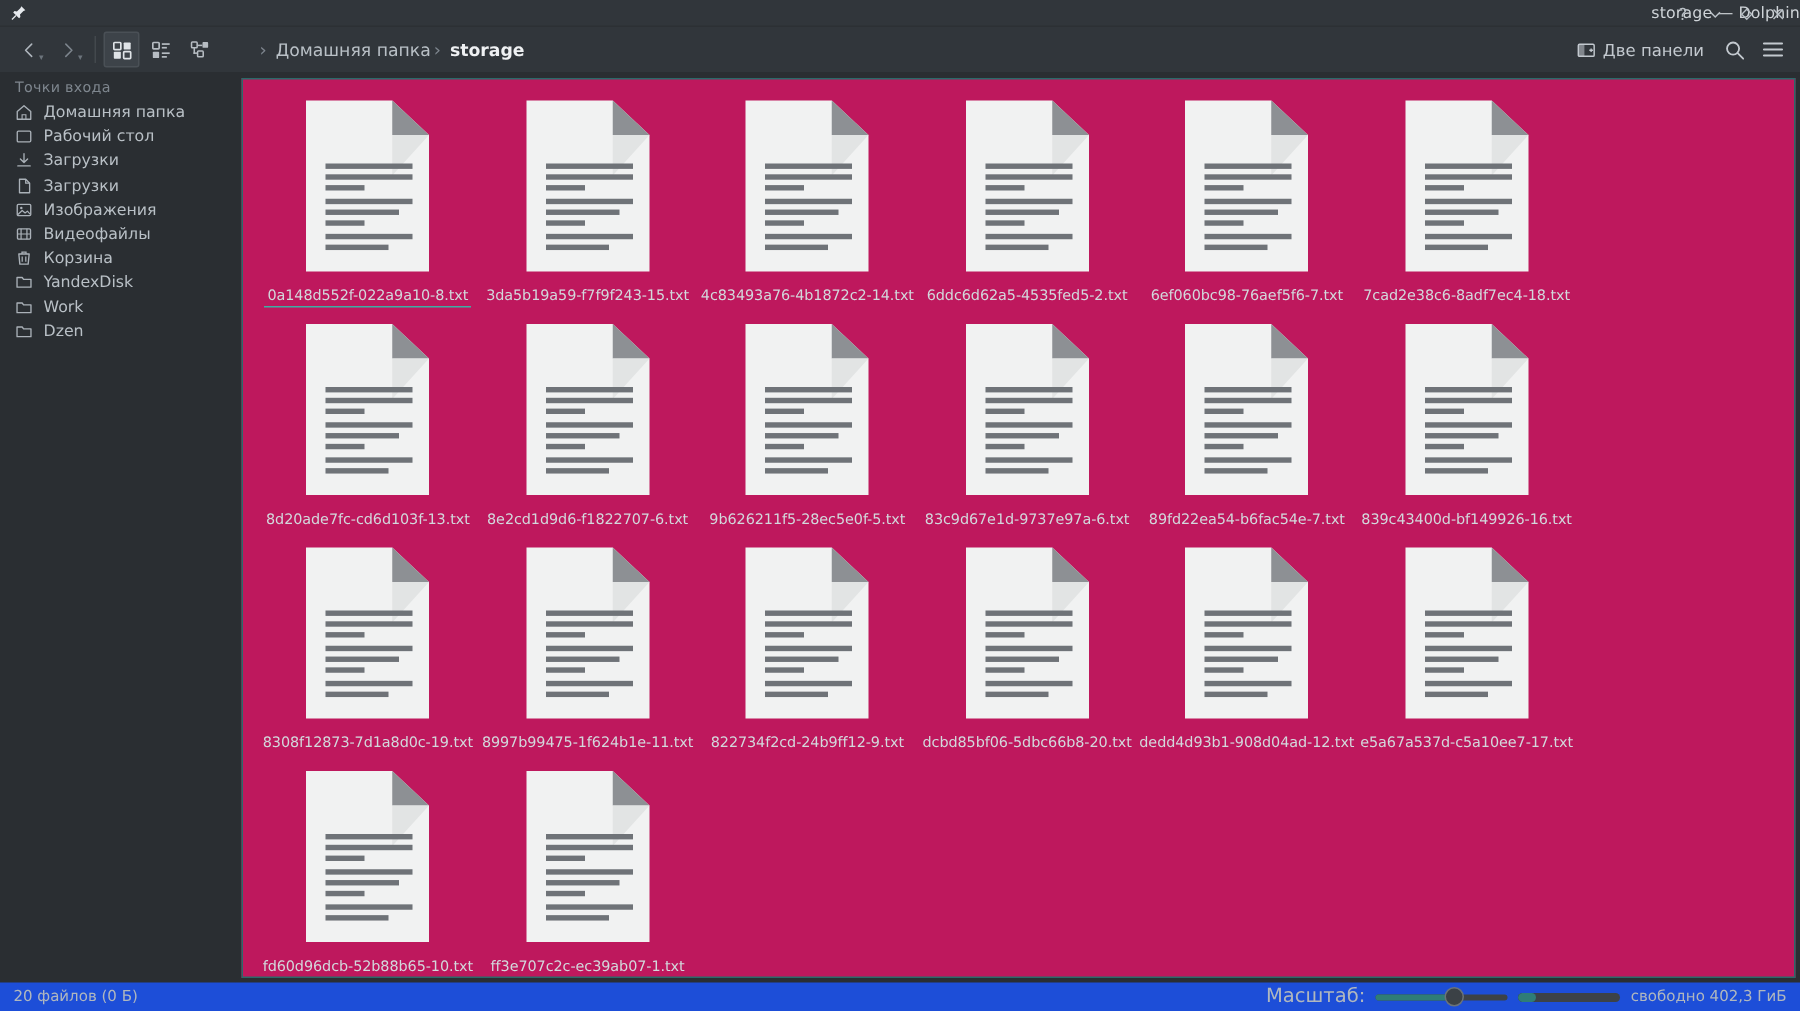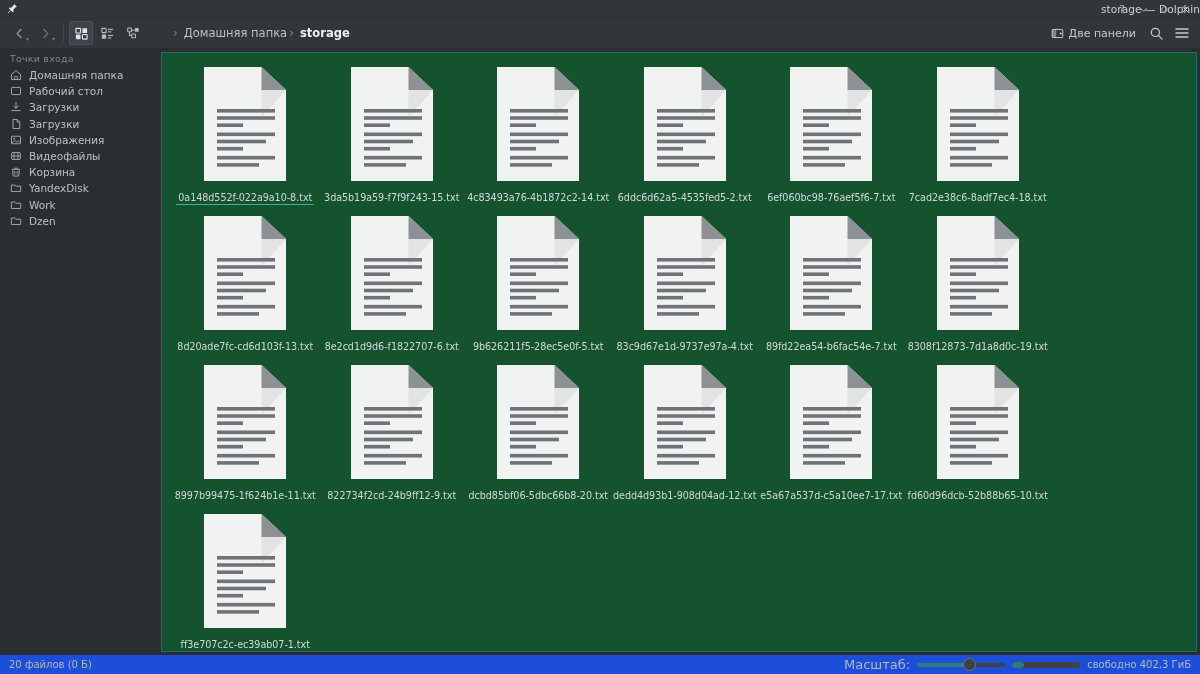--- a/index.html
+++ b/index.html
@@ -74,21 +74,21 @@
     gap: 7px; padding-left: 9px; color: #b9c0c6; font-size: 10.5px;
   }
   .side-icon { width: 13px; height: 13px; flex: 0 0 13px; display:flex; align-items:center; justify-content:center; color:#aab1b8;}
   .side-icon svg { display: block; }
   .side-label { white-space: nowrap; overflow: hidden; text-overflow: ellipsis; }
 
   
   .viewwrap { flex: 1; padding: 4px 3px 3px 4px; min-width: 0; }
   .view {
     width: 100%; height: 100%;
-    background: #14532d;
+    background: #be185d;
     border: 1px solid #2a6a69;
     overflow: hidden;
     padding: 9px 26px 0 10px;
   }
   .grid { display: flex; flex-wrap: wrap; align-content: flex-start; }
   .cell {
     width: 146.5px; height: 149px;
     display: flex; flex-direction: column; align-items: center;
     padding-top: 3px;
   }
@@ -505,39 +505,57 @@
                   <rect x="16" y="44" width="58" height="3.6" fill="#6f7378"></rect>
                   <rect x="16" y="51.2" width="58" height="3.6" fill="#6f7378"></rect>
                   <rect x="16" y="58.4" width="26" height="3.6" fill="#6f7378"></rect>
                   <rect x="16" y="67.5" width="58" height="3.6" fill="#6f7378"></rect>
                   <rect x="16" y="74.7" width="49" height="3.6" fill="#6f7378"></rect>
                   <rect x="16" y="81.9" width="26" height="3.6" fill="#6f7378"></rect>
                   <rect x="16" y="90.9" width="58" height="3.6" fill="#6f7378"></rect>
                   <rect x="16" y="98.1" width="42" height="3.6" fill="#6f7378"></rect>
                 </svg>
               </div>
-              <div class="file-label">83c9d67e1d-9737e97a-4.txt</div>
+              <div class="file-label">83c9d67e1d-9737e97a-6.txt</div>
             </div>
             <div class="cell">
               <div class="icon-holder">
                 <svg width="88" height="118" viewBox="0 0 88 118" style="display:block">
                   <path d="M3 2 H60.5 L85 25 V116 H3 Z" fill="#f1f2f2"></path>
                   <path d="M60.5 2 L85 25 H60.5 Z" fill="#8d9094"></path>
                   <path d="M60.5 25 H85 L60.5 52 Z" fill="#e2e4e4"></path>
                   <rect x="16" y="44" width="58" height="3.6" fill="#6f7378"></rect>
                   <rect x="16" y="51.2" width="58" height="3.6" fill="#6f7378"></rect>
                   <rect x="16" y="58.4" width="26" height="3.6" fill="#6f7378"></rect>
                   <rect x="16" y="67.5" width="58" height="3.6" fill="#6f7378"></rect>
                   <rect x="16" y="74.7" width="49" height="3.6" fill="#6f7378"></rect>
                   <rect x="16" y="81.9" width="26" height="3.6" fill="#6f7378"></rect>
                   <rect x="16" y="90.9" width="58" height="3.6" fill="#6f7378"></rect>
                   <rect x="16" y="98.1" width="42" height="3.6" fill="#6f7378"></rect>
                 </svg>
               </div>
               <div class="file-label">89fd22ea54-b6fac54e-7.txt</div>
+            </div>
+            <div class="cell">
+              <div class="icon-holder">
+                <svg width="88" height="118" viewBox="0 0 88 118" style="display:block">
+                  <path d="M3 2 H60.5 L85 25 V116 H3 Z" fill="#f1f2f2"></path>
+                  <path d="M60.5 2 L85 25 H60.5 Z" fill="#8d9094"></path>
+                  <path d="M60.5 25 H85 L60.5 52 Z" fill="#e2e4e4"></path>
+                  <rect x="16" y="44" width="58" height="3.6" fill="#6f7378"></rect>
+                  <rect x="16" y="51.2" width="58" height="3.6" fill="#6f7378"></rect>
+                  <rect x="16" y="58.4" width="26" height="3.6" fill="#6f7378"></rect>
+                  <rect x="16" y="67.5" width="58" height="3.6" fill="#6f7378"></rect>
+                  <rect x="16" y="74.7" width="49" height="3.6" fill="#6f7378"></rect>
+                  <rect x="16" y="81.9" width="26" height="3.6" fill="#6f7378"></rect>
+                  <rect x="16" y="90.9" width="58" height="3.6" fill="#6f7378"></rect>
+                  <rect x="16" y="98.1" width="42" height="3.6" fill="#6f7378"></rect>
+                </svg>
+              </div>
+              <div class="file-label">839c43400d-bf149926-16.txt</div>
             </div>
             <div class="cell">
               <div class="icon-holder">
                 <svg width="88" height="118" viewBox="0 0 88 118" style="display:block">
                   <path d="M3 2 H60.5 L85 25 V116 H3 Z" fill="#f1f2f2"></path>
                   <path d="M60.5 2 L85 25 H60.5 Z" fill="#8d9094"></path>
                   <path d="M60.5 25 H85 L60.5 52 Z" fill="#e2e4e4"></path>
                   <rect x="16" y="44" width="58" height="3.6" fill="#6f7378"></rect>
                   <rect x="16" y="51.2" width="58" height="3.6" fill="#6f7378"></rect>
                   <rect x="16" y="58.4" width="26" height="3.6" fill="#6f7378"></rect>

